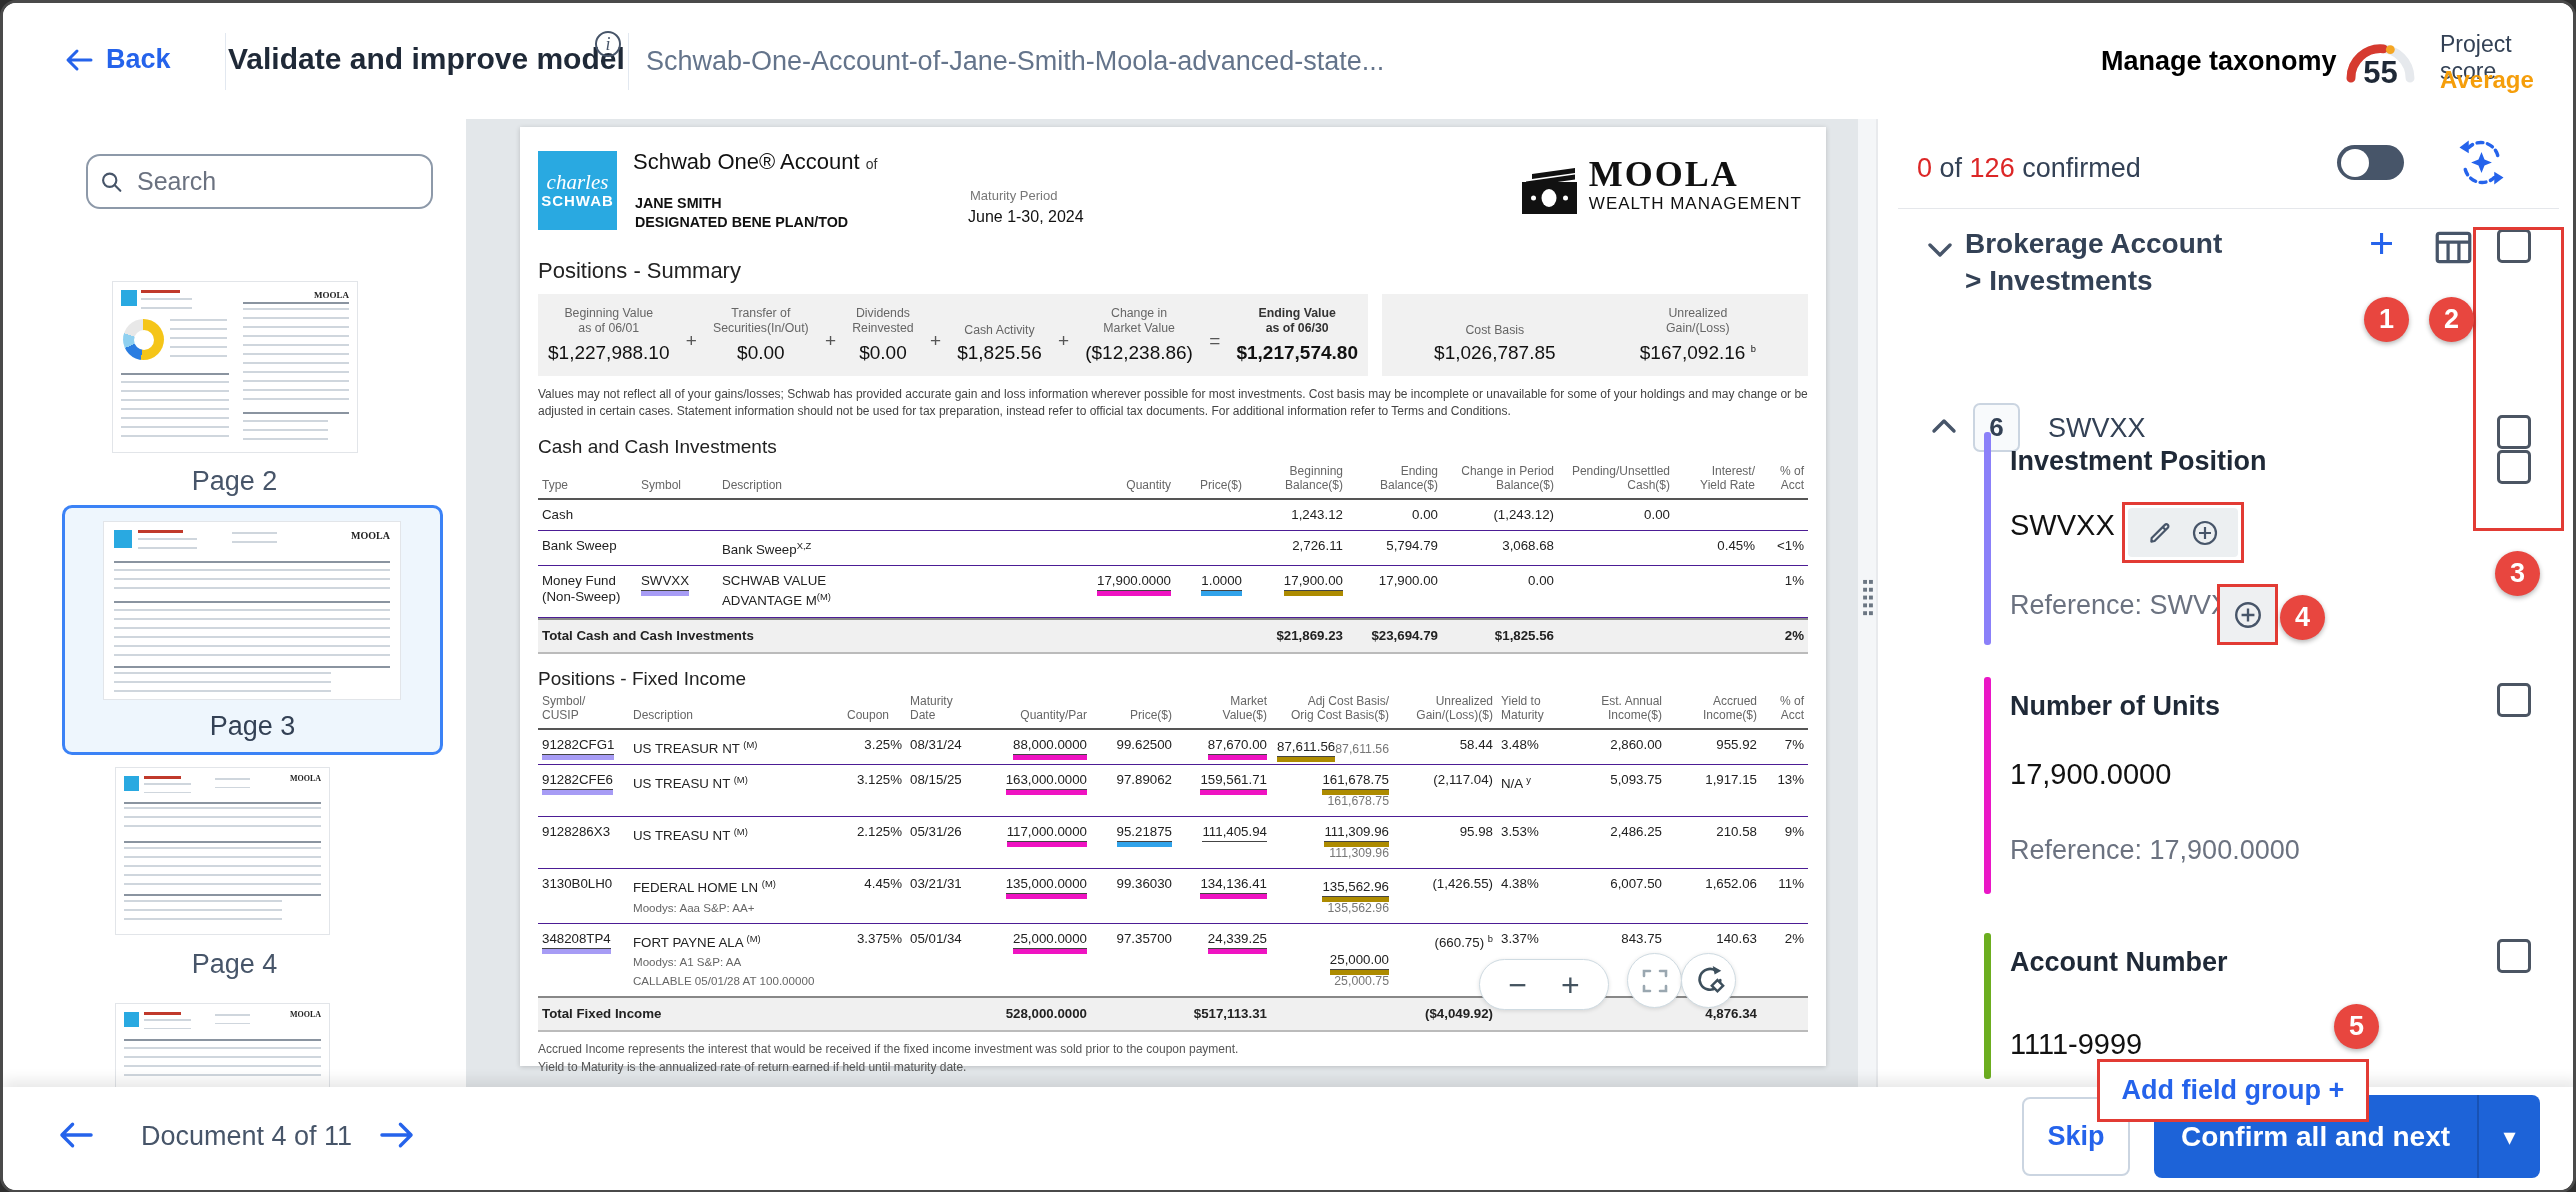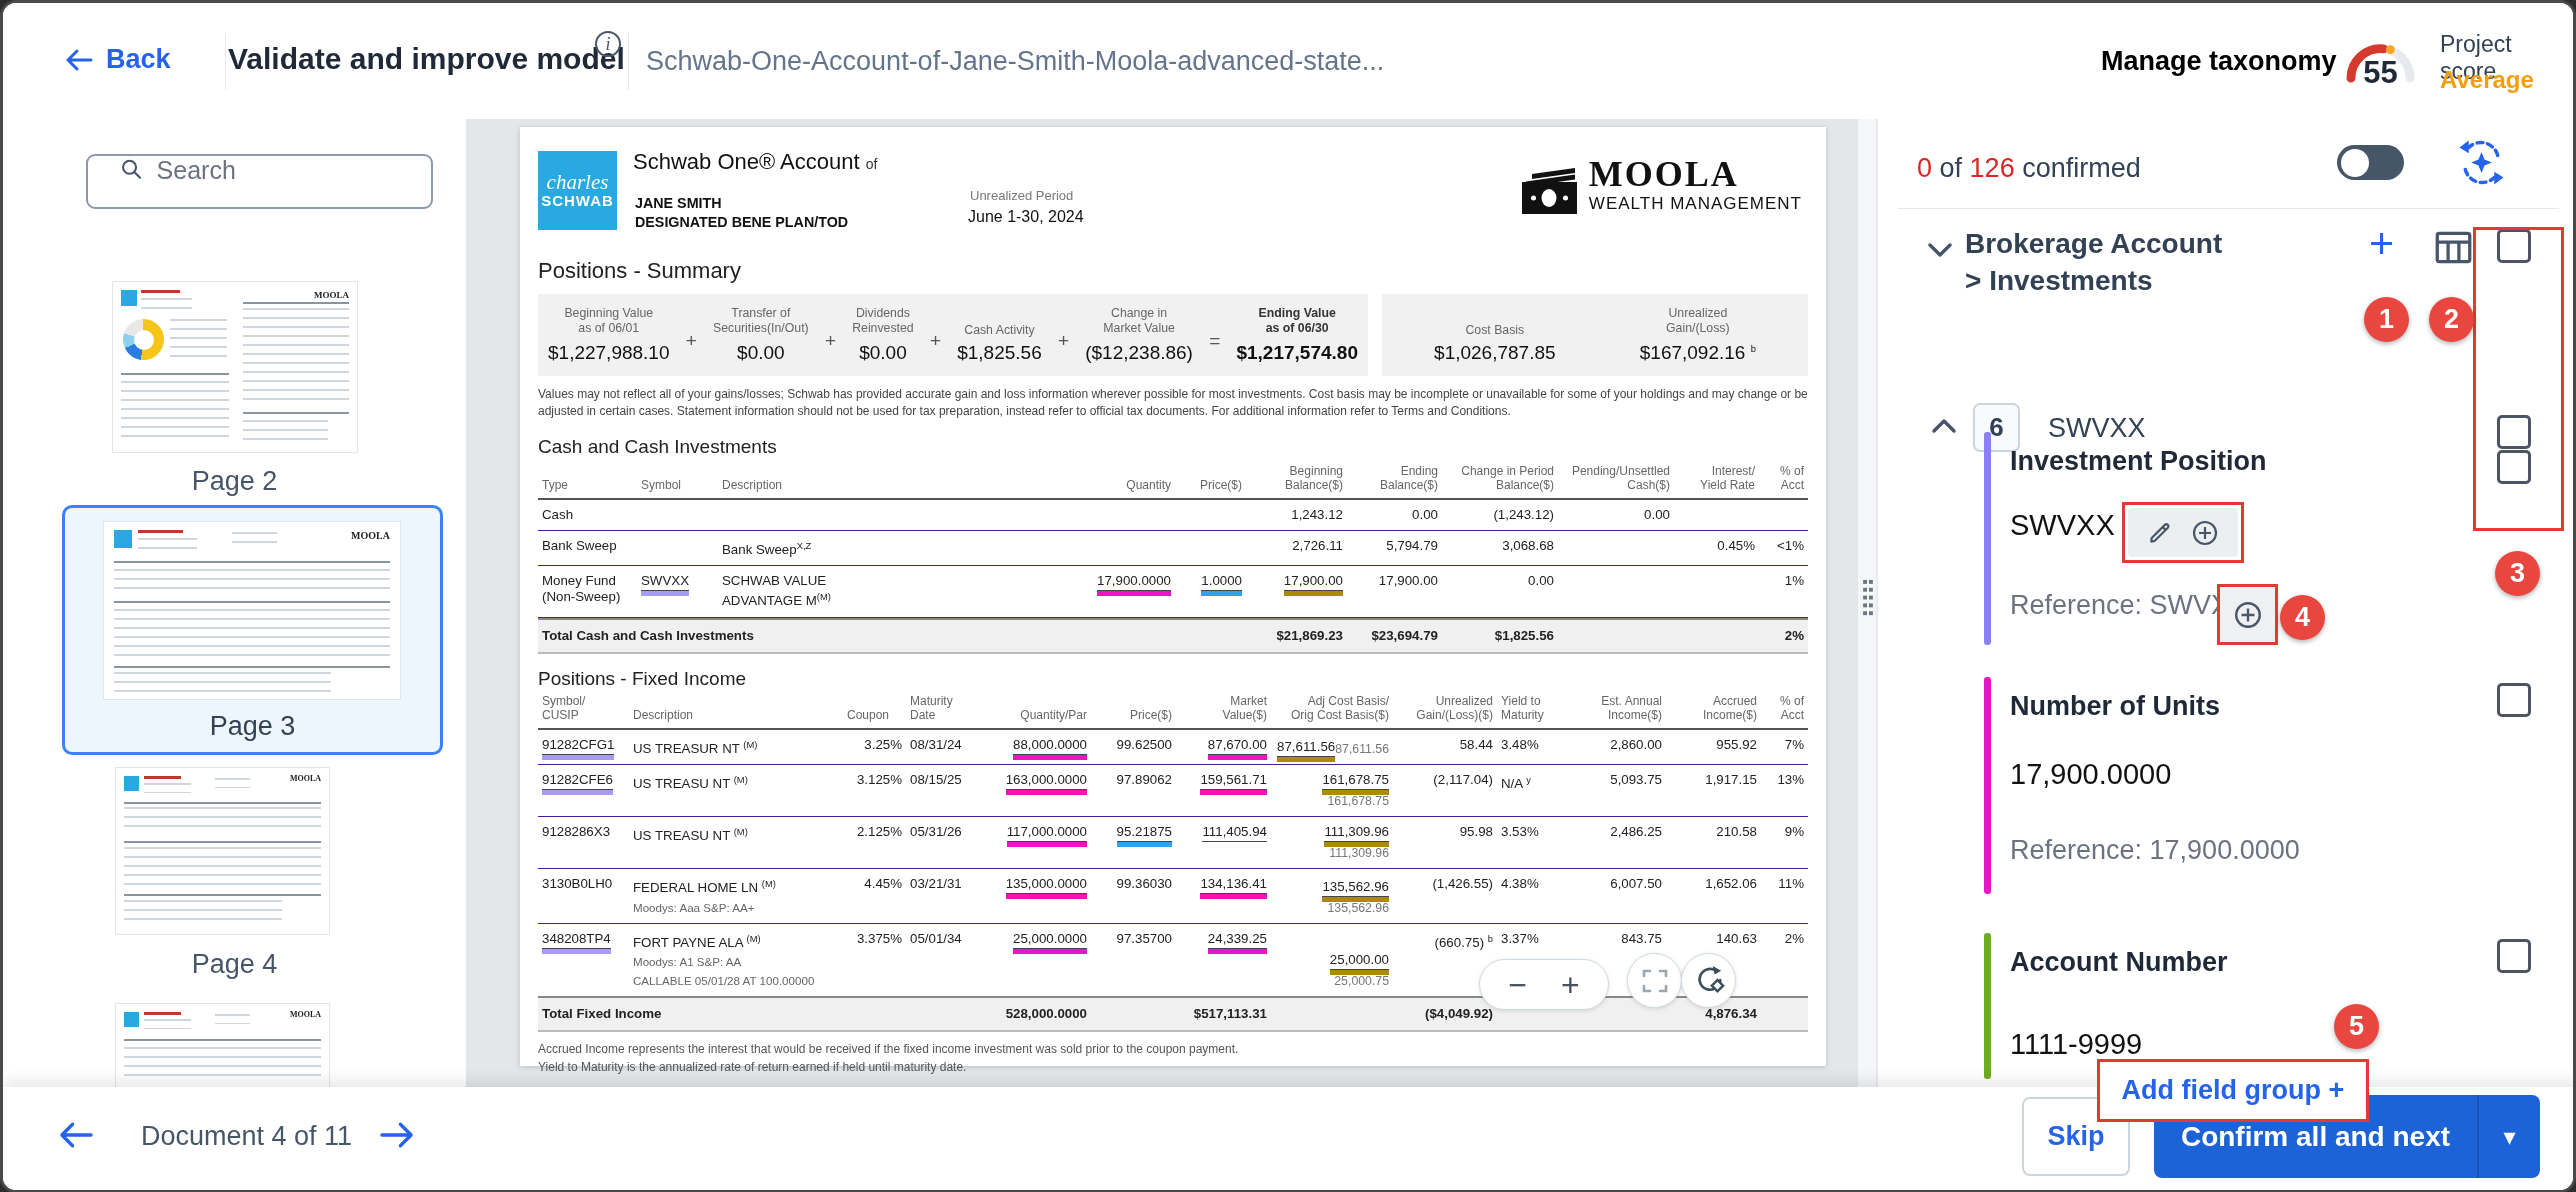--- a/index.html
+++ b/index.html
@@ -22,21 +22,21 @@
   .filename { position:absolute; left:643px; top:43px; font-size:27px; color:#64748b; }
   .manage { position:absolute; left:2098px; top:43px; font-size:27px; font-weight:700; color:#000000; cursor:pointer; }
   .gauge-wrap { position:absolute; left:2338px; top:22px; width:79px; height:69px; }
   .gauge-num { position:absolute; left:0; top:30px; width:79px; text-align:center; font-size:31px; font-weight:700; color:#1f2937; }
   .score-label { position:absolute; left:2437px; top:28px; font-size:23px; color:#334155; }
   .score-rating { position:absolute; left:2437px; top:63px; font-size:24px; font-weight:700; color:#f59e0b; }
 
   
   .sidebar { position:absolute; top:116px; left:0; width:463px; height:968px; background:#fff; overflow:hidden; }
   .searchbox { position:absolute; left:83px; top:35px; width:347px; height:55px; border:2px solid #8d99a9;
-               border-radius:9px; background:#fff; display:flex; align-items:flex-start; padding:0 32px; gap:14px; }
+               border-radius:14px; background:#fff; display:flex; align-items:center; padding:0 12px; gap:14px; }
   .searchbox input { border:0; outline:0; font-size:25px; color:#334155; width:100%; font-family:inherit; }
   .searchbox input::placeholder { color:#6b7280; }
   .page-label { position:absolute; width:100%; text-align:center; font-size:27px; color:#475569; }
   .thumb { position:absolute; background:#fff; box-shadow:0 0 0 1px #e2e5e9; }
   .sel-card { position:absolute; left:59px; top:386px; width:381px; height:250px; border:3px solid #3b82f6;
               border-radius:10px; background:#eef6fd; }
   
   .mini-logo { position:absolute; background:#29a9e1; }
   .mini-redline { position:absolute; height:3px; background:#c0392b; }
   .mini-lines { position:absolute; background:repeating-linear-gradient(#cfd6dd 0 2px, transparent 2px 9px); }
@@ -281,21 +281,21 @@
           <div class="l2">SCHWAB</div>
         </div>
         <div class="acct-title">
           <span>Schwab One® Account</span>
           <span class="of">of</span>
         </div>
         <div class="owner">
           <div>JANE SMITH</div>
           <div>DESIGNATED BENE PLAN/TOD</div>
         </div>
-        <div class="stmt-label">Unrealized Period</div>
+        <div class="stmt-label">Maturity Period</div>
         <div class="stmt-value">June 1-30, 2024</div>
         <div class="moola">
           <div class="bill">
             <div class="s1"></div>
               <div class="s2"></div>
             <div class="b1">
                 <i></i>
                 <u class="dl"></u>
                 <u class="dr"></u>
               </div>

